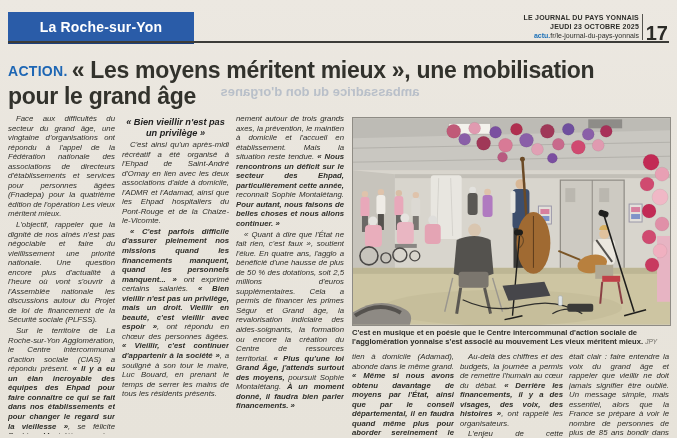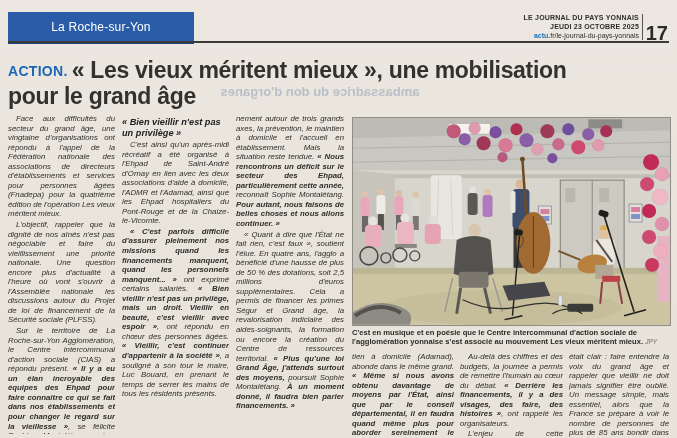--- a/index.html
+++ b/index.html
@@ -2,40 +2,40 @@
 <html><head>
 <meta charset="utf-8">
 <style>
   html,body{margin:0;padding:0;}
   body{width:677px;height:438px;overflow:hidden;background:#e9e5dd;
        font-family:"Liberation Sans", sans-serif;-webkit-font-smoothing:antialiased;}
   .page{position:absolute;inset:0;background:linear-gradient(180deg,#ece8e1 0%,#e9e5dd 40%,#e7e3da 100%);}
   
   .section-box{position:absolute;left:8px;top:12px;width:186px;height:29px;background:#2a5ca8;
       border-bottom:3px solid #1b3f7e;display:flex;align-items:center;justify-content:center;}
-  .section-box span{color:#fff;font-weight:normal;font-size:12px;letter-spacing:.2px;}
+  .section-box span{color:#fff;font-weight:bold;font-size:14px;letter-spacing:.2px;}
   .header-rule{position:absolute;left:8px;top:41px;width:661px;height:2px;background:#3c3c38;}
   .masthead{position:absolute;right:38px;top:13px;text-align:right;line-height:9px;color:#2e2e2a;}
   .masthead .l1,.masthead .l2{font-size:7px;font-weight:bold;letter-spacing:.2px;}
   .masthead .l3{font-size:7px;}
   .masthead .actu{color:#1d71b8;font-weight:bold;}
   .pageno-sep{position:absolute;right:34px;top:14px;width:1px;height:26px;background:#55544f;}
   .pageno{position:absolute;right:9px;top:22px;font-size:20px;font-weight:bold;color:#2b2b27;}
   
   .headline{position:absolute;left:8px;top:58px;width:600px;color:#32322c;
       font-weight:bold;font-size:23px;line-height:25px;letter-spacing:-.3px;}
   .kicker{color:#1d66b4;font-size:14px;letter-spacing:.3px;vertical-align:2px;margin-right:4px;}
   .ghost{position:absolute;left:170px;top:84px;width:300px;text-align:center;
       transform:scaleX(-1);color:rgba(125,145,175,.45);font-weight:bold;font-size:13px;pointer-events:none;}
   
   .col{position:absolute;top:114px;height:320px;overflow:hidden;color:#2e2e29;
       font-size:7.8px;line-height:9.55px;text-align:justify;font-style:italic;}
   .col p{margin:0 0 1px 0;}
   .col p.ind{text-indent:8px;}
-  .col h3{margin:3px 0 2px 0;font-size:9.2px;line-height:10.5px;color:#222;text-align:left;}
+  .col h3{margin:3px 0 2px 0;font-size:9.2px;line-height:10.5px;color:#222;text-align:center;}
   .col .b{font-weight:bold;}
   .colA{left:8px;width:107px;}
   .colB{left:122px;width:107px;}
   .colC{left:236px;width:108px;}
   .colD,.colE,.colF{top:352px;height:86px;}
   .colD{left:352px;width:102px;}
   .colE{left:460px;width:103px;}
   .colF{left:569px;width:100px;}
   
   .photo{position:absolute;left:352px;top:117px;width:317px;height:207px;
@@ -56,21 +56,21 @@
     <div class="l1">LE JOURNAL DU PAYS YONNAIS</div>
     <div class="l2">JEUDI 23 OCTOBRE 2025</div>
     <div class="l3"><span class="actu">actu.</span><span>fr/le-journal-du-pays-yonnais</span></div>
   </div>
   <div class="pageno-sep"></div>
   <div class="pageno">17</div>
   <div class="header-rule"></div>
 
   <div class="ghost">ambassadrice du don d'organes</div>
   <div class="headline">
-    <span class="kicker">ACTION.</span><span>« Les vieux méritent mieux », une mobilisation</span><br>
+    <span class="kicker">ACTION.</span><span>« Les moyens méritent mieux », une mobilisation</span><br>
     <span>pour le grand âge</span>
   </div>
 
   <div class="col colA">
       <p class="ind"><span>Face aux difficultés du secteur du grand âge, une vingtaine d'organisations ont répondu à l'appel de la Fédération nationale des associations de directeurs d'établissements et services pour personnes âgées (Fnadepa) pour la quatrième édition de l'opération Les vieux méritent mieux.</span></p>
       <p class="ind"><span>L'objectif, rappeler que la dignité de nos aînés n'est pas négociable et faire du vieillissement une priorité nationale. Une question encore plus d'actualité à l'heure où vont s'ouvrir à l'Assemblée nationale les discussions autour du Projet de loi de financement de la Sécurité sociale (PLFSS).</span></p>
       <p class="ind"><span>Sur le territoire de La Roche-sur-Yon Agglomération, le Centre intercommunal d'action sociale (CIAS) a répondu présent. </span><span class="b">« Il y a eu un élan incroyable des équipes des Ehpad pour faire connaître ce qui se fait dans nos établissements et pour changer le regard sur la vieillesse »</span><span>, se félicite Sophie Montalétang, vice-présidente de l'agglomération.</span></p>
     </div>
   <div class="col colB">
       <h3><span class="b">« Bien vieillir n'est pas un privilège »</span></h3>
@@ -78,21 +78,21 @@
       <p class="ind"><span class="b">« C'est parfois difficile d'assurer pleinement nos missions quand les financements manquent, quand les personnels manquent... »</span><span> ont exprimé certains salariés. </span><span class="b">« Bien vieillir n'est pas un privilège, mais un droit. Vieillir en beauté, c'est vieillir avec espoir »</span><span>, ont répondu en chœur des personnes âgées. </span><span class="b">« Vieillir, c'est continuer d'appartenir à la société »</span><span>, a souligné à son tour le maire, Luc Bouard, en prenant le temps de serrer les mains de tous les résidents présents.</span></p>
     </div>
   <div class="col colC">
       <p><span>nement autour de trois grands axes, la prévention, le maintien à domicile et l'accueil en établissement. Mais la situation reste tendue. </span><span class="b">« Nous rencontrons un déficit sur le secteur des Ehpad, particulièrement cette année,</span><span> reconnaît Sophie Montalétang. </span><span class="b">Pour autant, nous faisons de belles choses et nous allons continuer. »</span></p>
       <p class="ind"><span>« Quant à dire que l'État ne fait rien, c'est faux », soutient l'élue. En quatre ans, l'agglo a bénéficié d'une hausse de plus de 50 % des dotations, soit 2,5 millions d'euros supplémentaires. Cela a permis de financer les primes Ségur et Grand âge, la revalorisation indiciaire des aides-soignants, la formation ou encore la création du Centre de ressources territorial. </span><span class="b">« Plus qu'une loi Grand Âge, j'attends surtout des moyens,</span><span> poursuit Sophie Montalétang. </span><span class="b">À un moment donné, il faudra bien parler financements. »</span></p>
     </div>
   <div class="col colD">
       <p><span>tien à domicile (Adamad), abonde dans le même grand. </span><span class="b">« Même si nous avons obtenu davantage de moyens par l'État, ainsi que par le conseil départemental, il en faudra quand même plus pour aborder sereinement le virage domiciliaire. »</span></p>
     </div>
   <div class="col colE">
-      <p class="ind"><span>Au-delà des chiffres et des budgets, la journée a permis de remettre l'humain au cœur du débat. </span><span class="b">« Derrière les financements, il y a des visages, des faire, des histoires »</span><span>, ont rappelé les organisateurs.</span></p>
+      <p class="ind"><span>Au-delà des chiffres et des budgets, la journée a permis de remettre l'humain au cœur du débat. </span><span class="b">« Derrière les financements, il y a des visages, des voix, des histoires »</span><span>, ont rappelé les organisateurs.</span></p>
       <p class="ind"><span>L'enjeu de cette mobilisation</span></p>
     </div>
   <div class="col colF">
       <p><span>était clair : faire entendre la voix du grand âge et rappeler que vieillir ne doit jamais signifier être oublié. Un message simple, mais essentiel, alors que la France se prépare à voir le nombre de personnes de plus de 85 ans bondir dans les dix prochaines années.</span></p>
     </div>
 
   <div class="photo">
     <svg width="317" height="207" viewBox="0 0 318 207" xmlns="http://www.w3.org/2000/svg">
 
       <rect x="0" y="0" width="318" height="57" fill="#c9c7c1"></rect>

